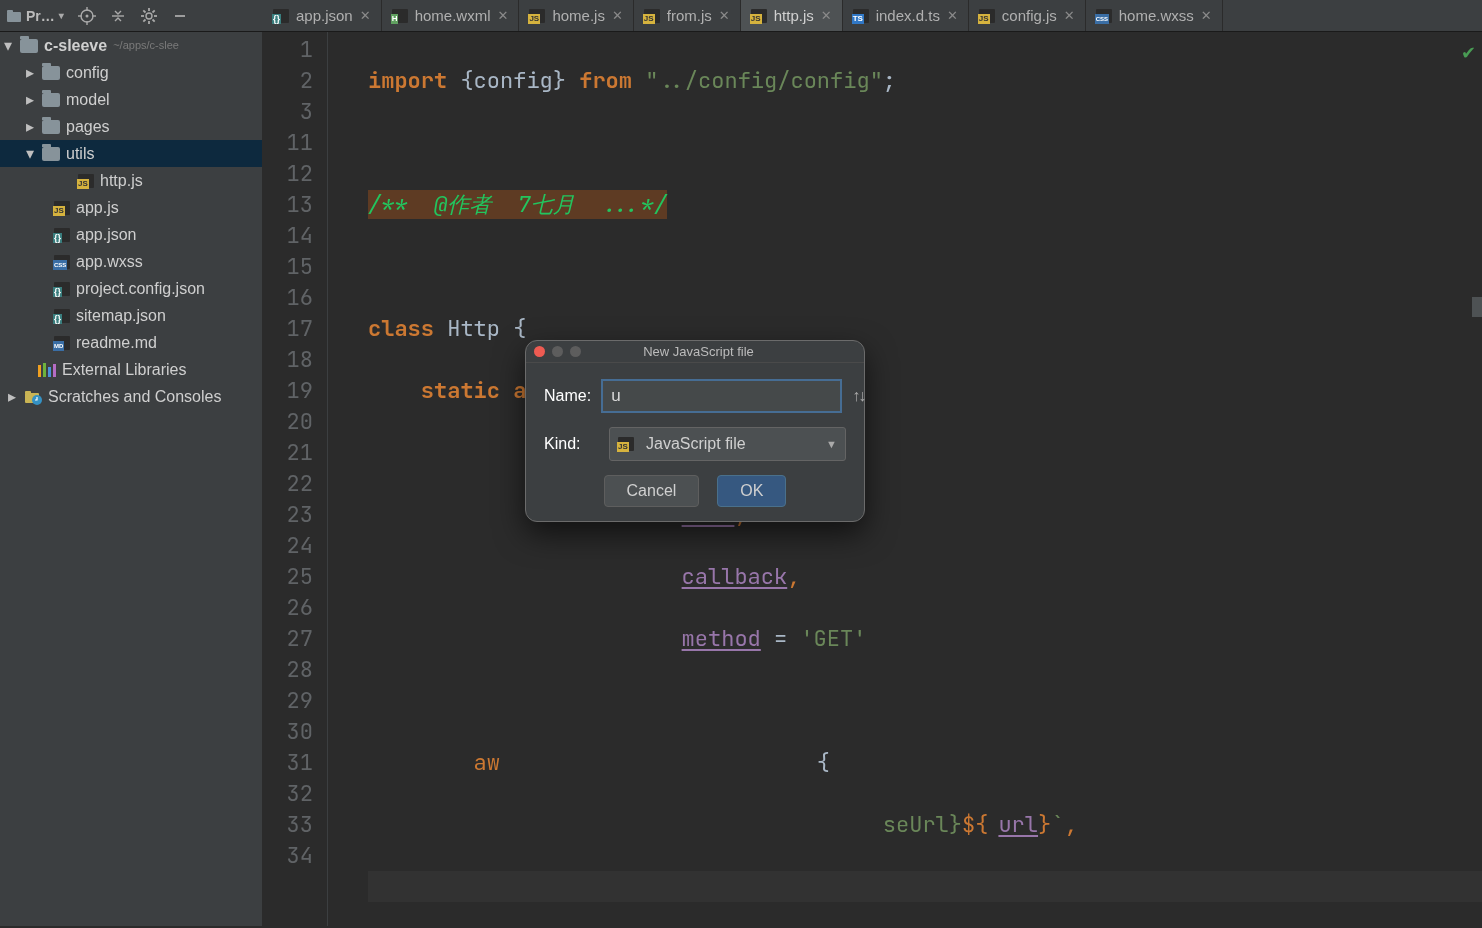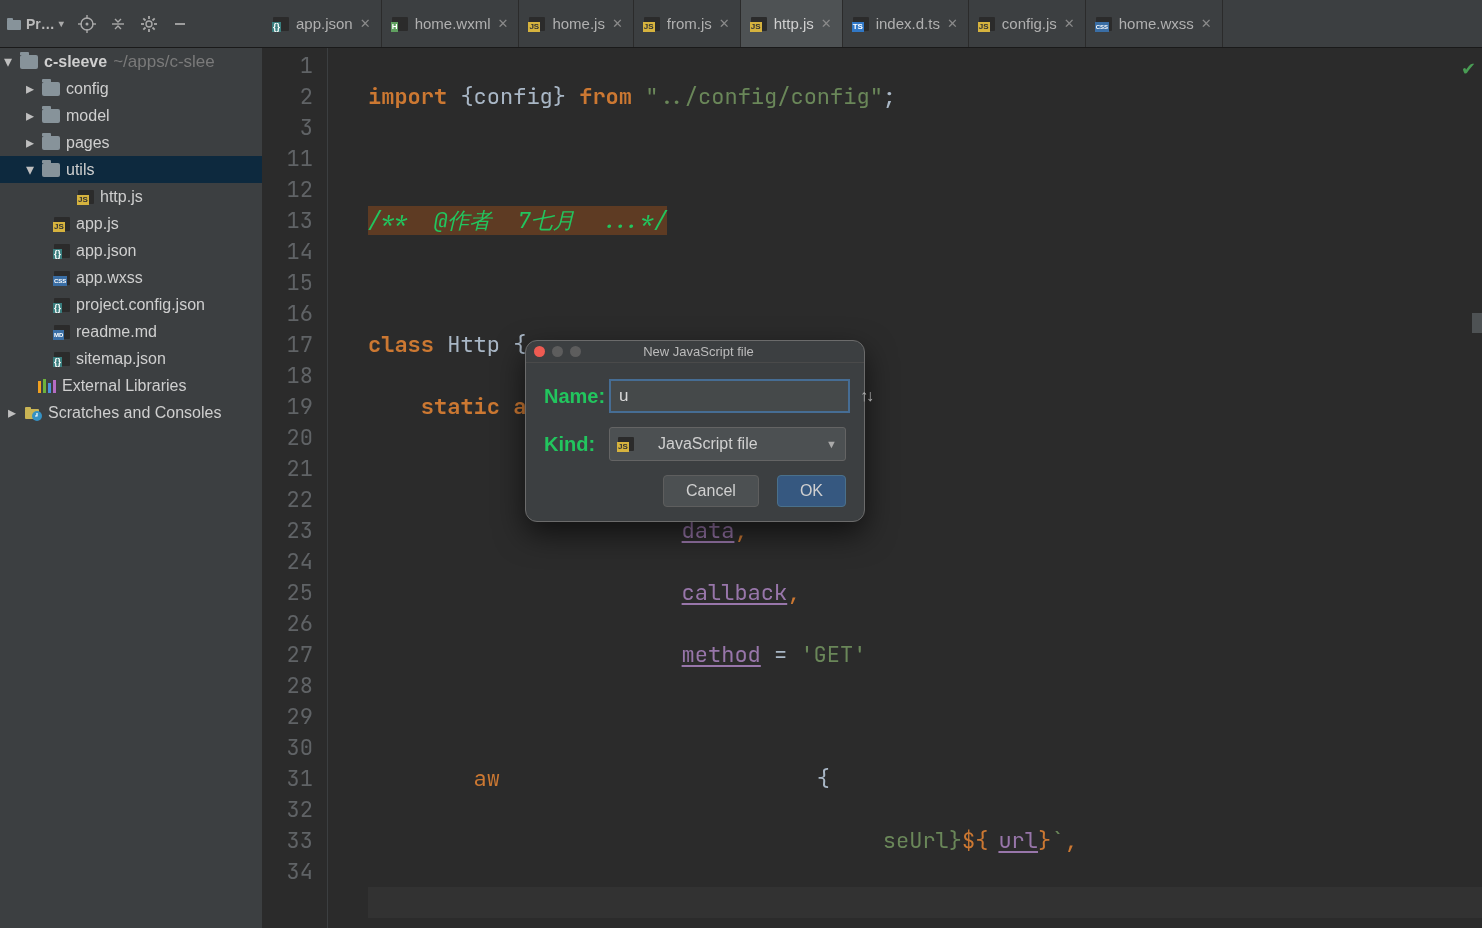--- a/index.html
+++ b/index.html
@@ -7,21 +7,21 @@
       font-family: "Lucida Grande", "Segoe UI", sans-serif;
       background: #2b2b2b;
       color: #a9b7c6;
       width: 1482px;
       height: 928px;
       overflow: hidden;
       position: relative;
     }
     .topbar {
       display: flex;
-      height: 48px;
+      height: 32px;
       background: #3c3f41;
       border-bottom: 1px solid #1a1a1a;
     }
     .toolbar {
       display: flex;
       align-items: center;
       padding: 0 6px;
       gap: 14px;
       width: 263px;
       flex-shrink: 0;
@@ -124,21 +124,21 @@
       position: relative;
     }
     .tree .folder-ico::before {
       content: ""; position: absolute; top: -3px; left: 0;
       width: 9px; height: 3px; background: #87939a; border-radius: 1px 1px 0 0;
     }
     .tree .node.selected {
       background: #0d293e;
     }
     .tree .lbl { color: #cfcfcf; }
-    .tree .path-hint { color: #7a7a7a; font-size: 17px; }
+    .tree .path-hint { color: #7a7a7a; font-size: 11px; }
 
     .editor-area {
       flex: 1;
       display: flex;
       background: #2b2b2b;
       position: relative;
     }
     .gutter {
       width: 65px;
       padding-right: 14px;
@@ -218,23 +218,22 @@
       padding: 16px 18px 14px;
     }
     .row {
       display: flex;
       align-items: center;
       margin-bottom: 14px;
       gap: 10px;
     }
     .row label {
       width: 55px;
-      font-size: 20px;
-      color: #22c55e;
-      font-weight: bold;
+      font-size: 16px;
+      color: #ffffff;
     }
     .text-input {
       flex: 1;
       height: 34px;
       background: #45494a;
       border: 2px solid #466d94;
       color: #d8d8d8;
       font-size: 17px;
       padding: 0 8px;
       outline: none;
@@ -251,24 +250,24 @@
       border: 1px solid #646464;
       border-radius: 3px;
       display: flex;
       align-items: center;
       padding: 0 8px;
       gap: 8px;
       color: #d0d0d0;
       font-size: 16px;
       justify-content: space-between;
     }
-    .select-left { display:flex; align-items:center; gap:24px;text-align:center; }
+    .select-left { display:flex; align-items:center; gap:12px;text-align:center; }
     .btn-row {
       display: flex;
-      justify-content: flex-end;
+      justify-content: center;
       gap: 18px;
       margin-top: 6px;
     }
     .btn {
       height: 32px;
       padding: 0 22px;
       border-radius: 4px;
       border: 1px solid #5e5e5e;
       background: #4c5052;
       color: #d0d0d0;
@@ -421,26 +420,26 @@
         </div>
       <div class="node" style="padding-left:54px;">
           <span class="file-ico ico-css"></span>
           <span class="lbl">app.wxss</span>
         </div>
       <div class="node" style="padding-left:54px;">
           <span class="file-ico ico-json"></span>
           <span class="lbl">project.config.json</span>
         </div>
       <div class="node" style="padding-left:54px;">
+          <span class="file-ico ico-json"></span>
+          <span class="lbl">sitemap.json</span>
+        </div>
+      <div class="node" style="padding-left:54px;">
           <span class="file-ico ico-md"></span>
           <span class="lbl">readme.md</span>
-        </div>
-      <div class="node" style="padding-left:54px;">
-          <span class="file-ico ico-json"></span>
-          <span class="lbl">sitemap.json</span>
         </div>
       <div class="node" style="padding-left:38px;">
         <svg width="18" height="14" viewBox="0 0 18 14">
             <rect x="0" y="2" width="3" height="12" fill="#f0a020"></rect>
             <rect x="5" y="0" width="3" height="14" fill="#6eb23c"></rect>
             <rect x="10" y="4" width="3" height="10" fill="#4a90d9"></rect>
             <rect x="15" y="1" width="3" height="13" fill="#b56cc4"></rect>
           </svg>
         <span class="lbl">External Libraries</span>
       </div>

